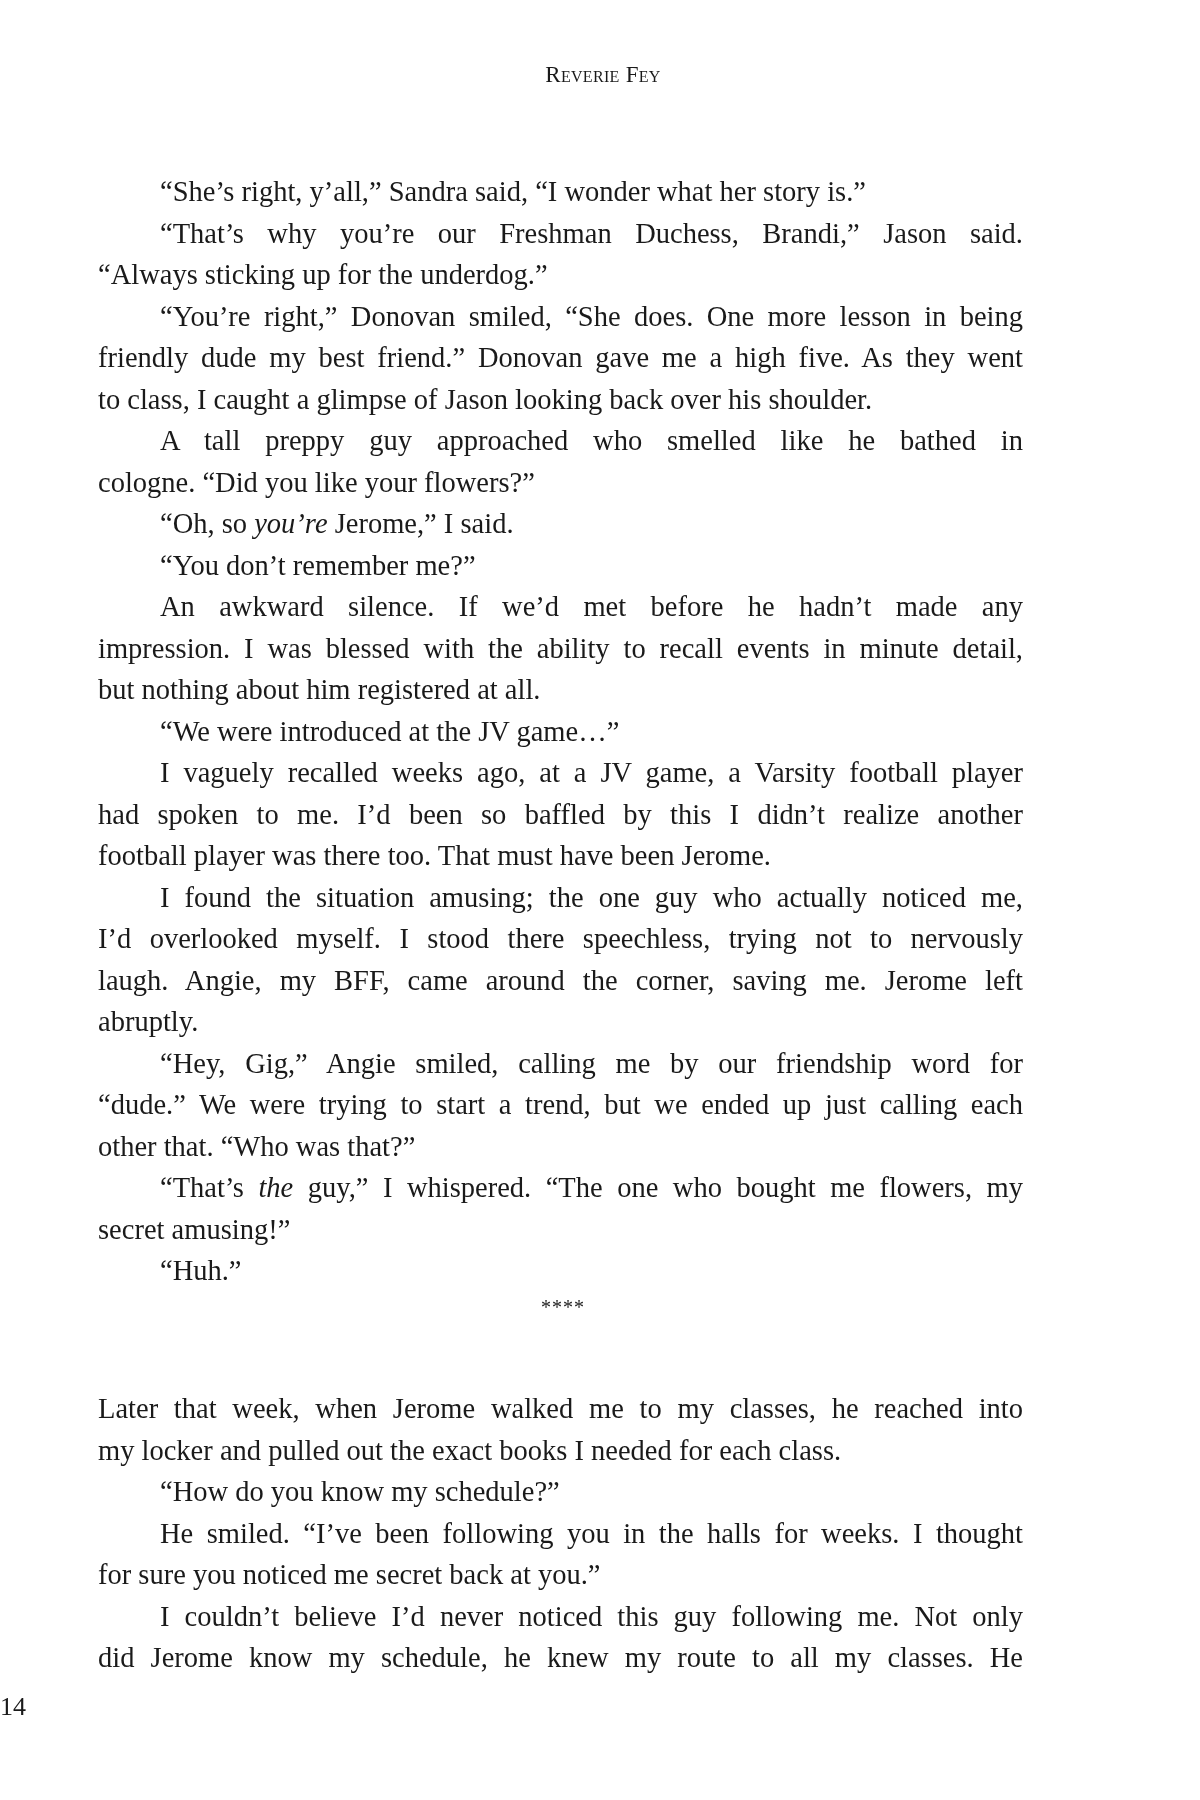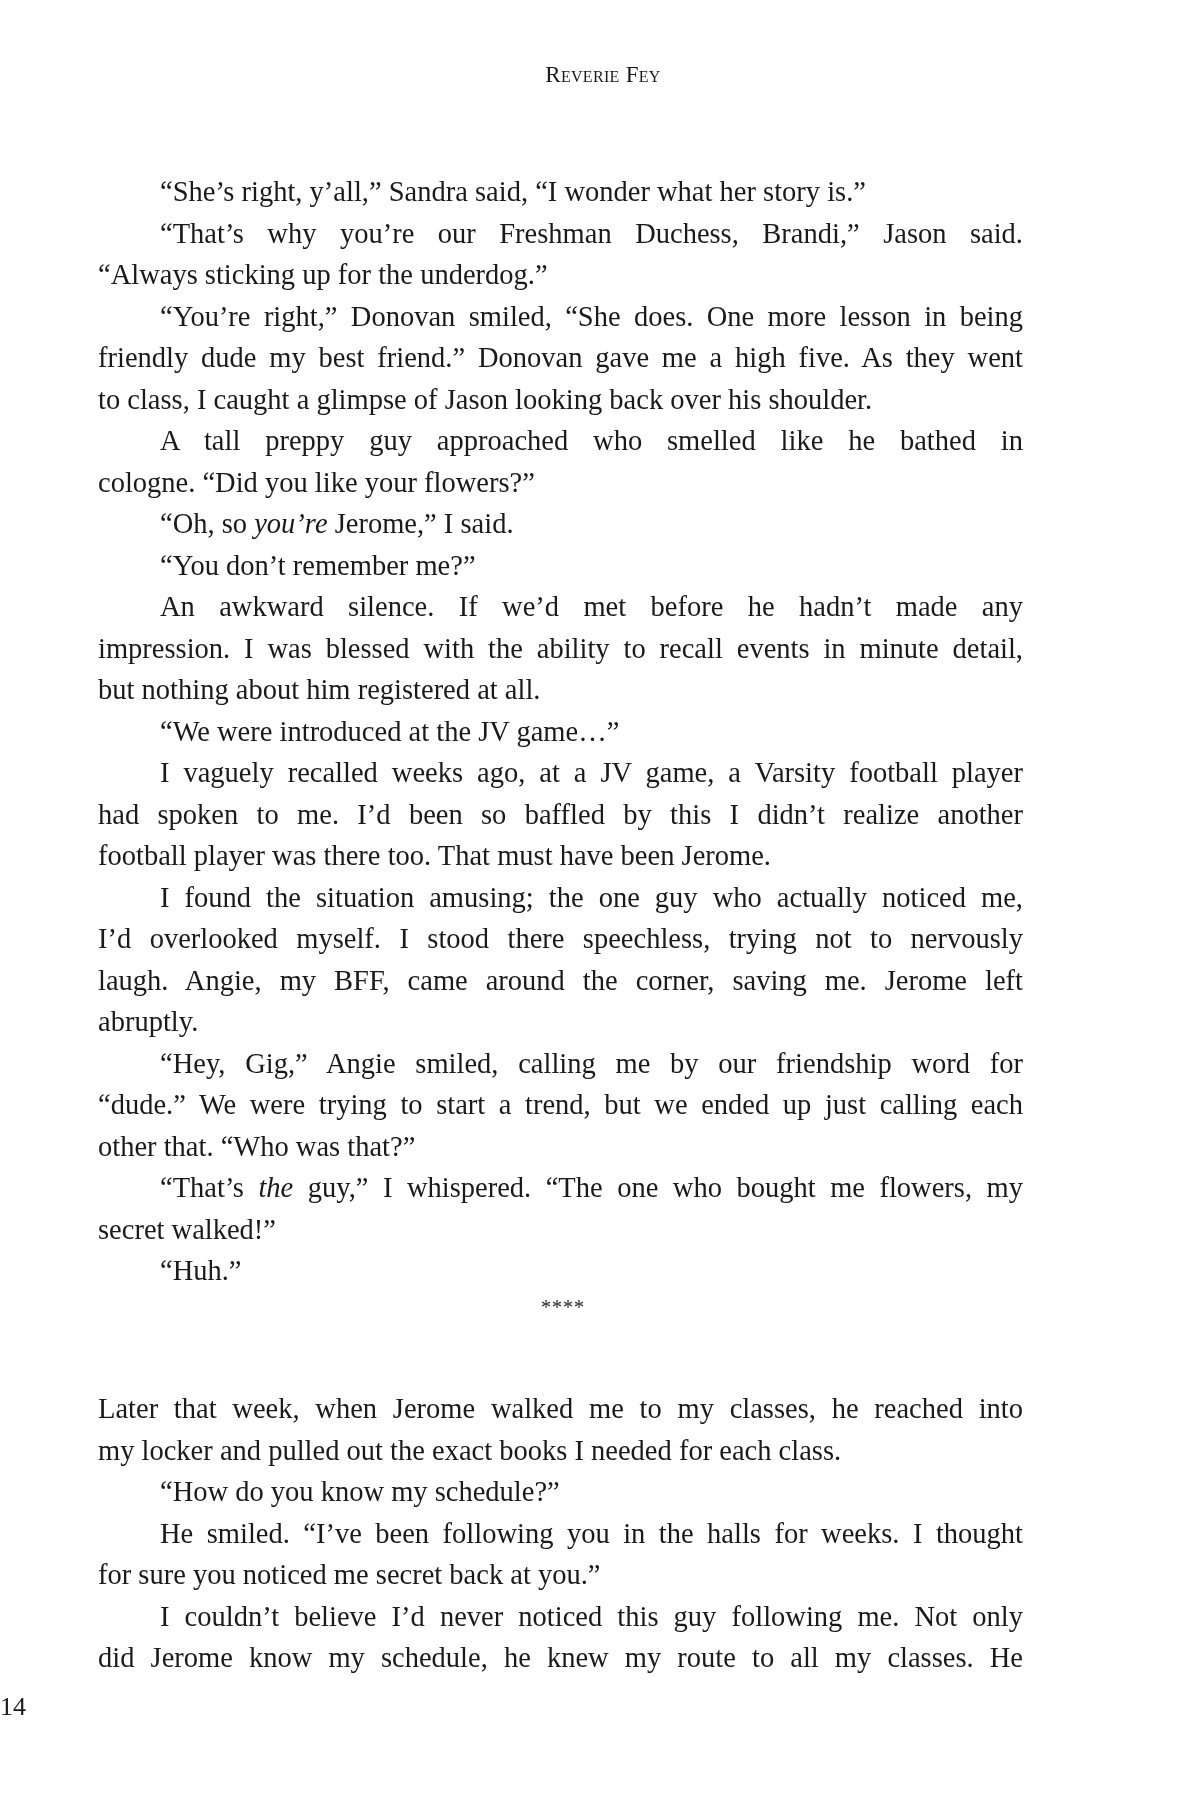--- a/index.html
+++ b/index.html
@@ -41,21 +41,21 @@
     <div class="line">had spoken to me. I’d been so baffled by this I didn’t realize another</div>
     <div class="line last">football player was there too. That must have been Jerome.</div>
     <div class="line indent">I found the situation amusing; the one guy who actually noticed me,</div>
     <div class="line">I’d overlooked myself. I stood there speechless, trying not to nervously</div>
     <div class="line">laugh. Angie, my BFF, came around the corner, saving me. Jerome left</div>
     <div class="line last">abruptly.</div>
     <div class="line indent">“Hey, Gig,” Angie smiled, calling me by our friendship word for</div>
     <div class="line">“dude.” We were trying to start a trend, but we ended up just calling each</div>
     <div class="line last">other that. “Who was that?”</div>
     <div class="line indent">“That’s <em>the</em> guy,” I whispered. “The one who bought me flowers, my</div>
-    <div class="line last">secret walked!”</div>
+    <div class="line last">secret amusing!”</div>
     <div class="line indent last">“Huh.”</div>
   </div>
 
 <div class="scene-break">****</div>
 
 <div class="body-text second" id="section2">
     <div class="line">Later that week, when Jerome walked me to my classes, he reached into</div>
     <div class="line last">my locker and pulled out the exact books I needed for each class.</div>
     <div class="line indent last">“How do you know my schedule?”</div>
     <div class="line indent">He smiled. “I’ve been following you in the halls for weeks. I thought</div>

